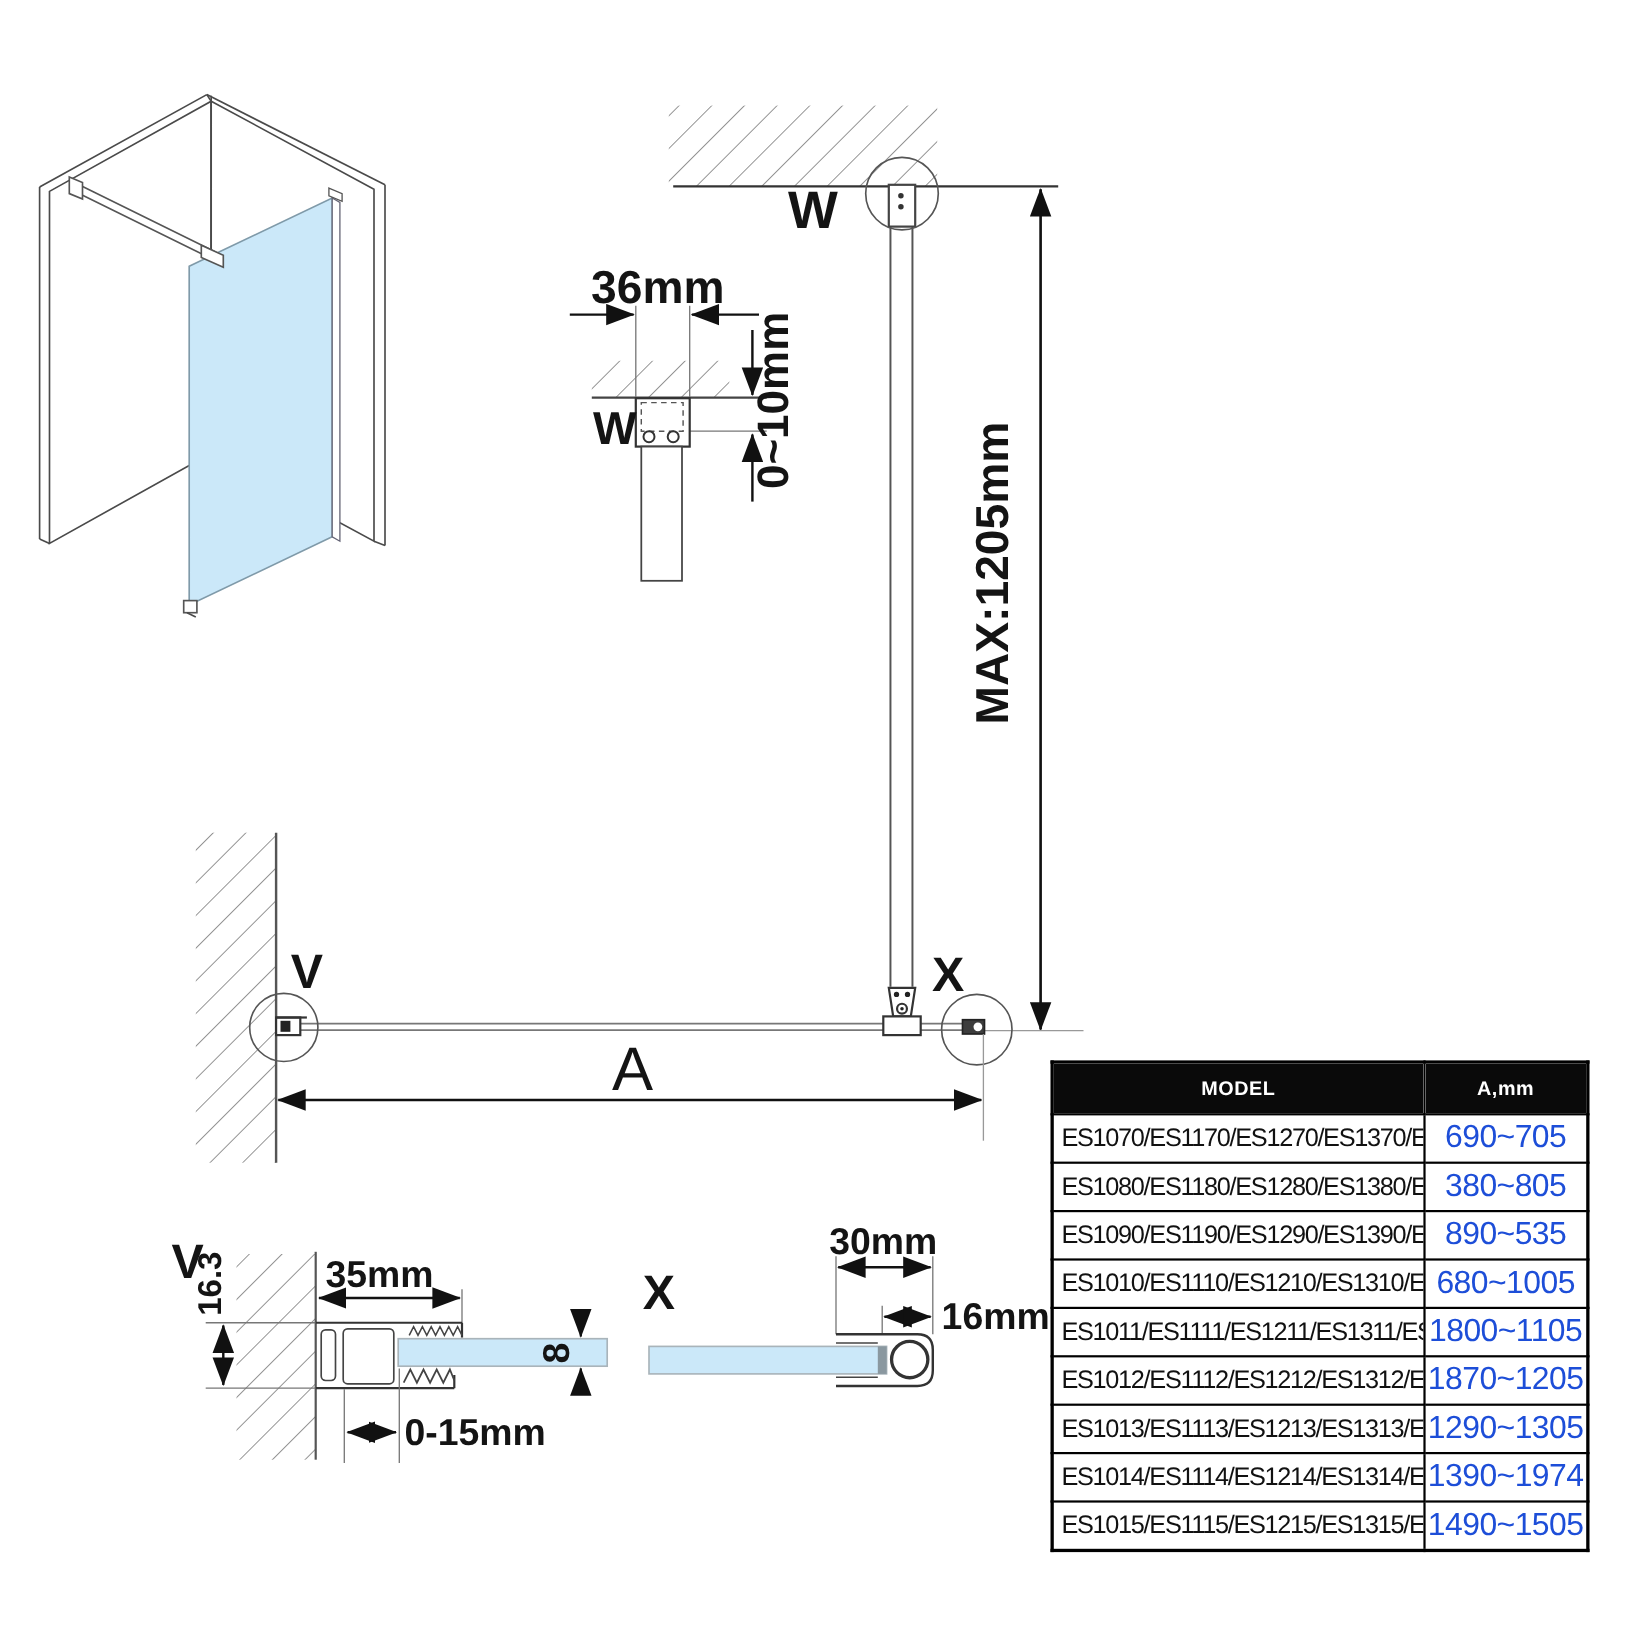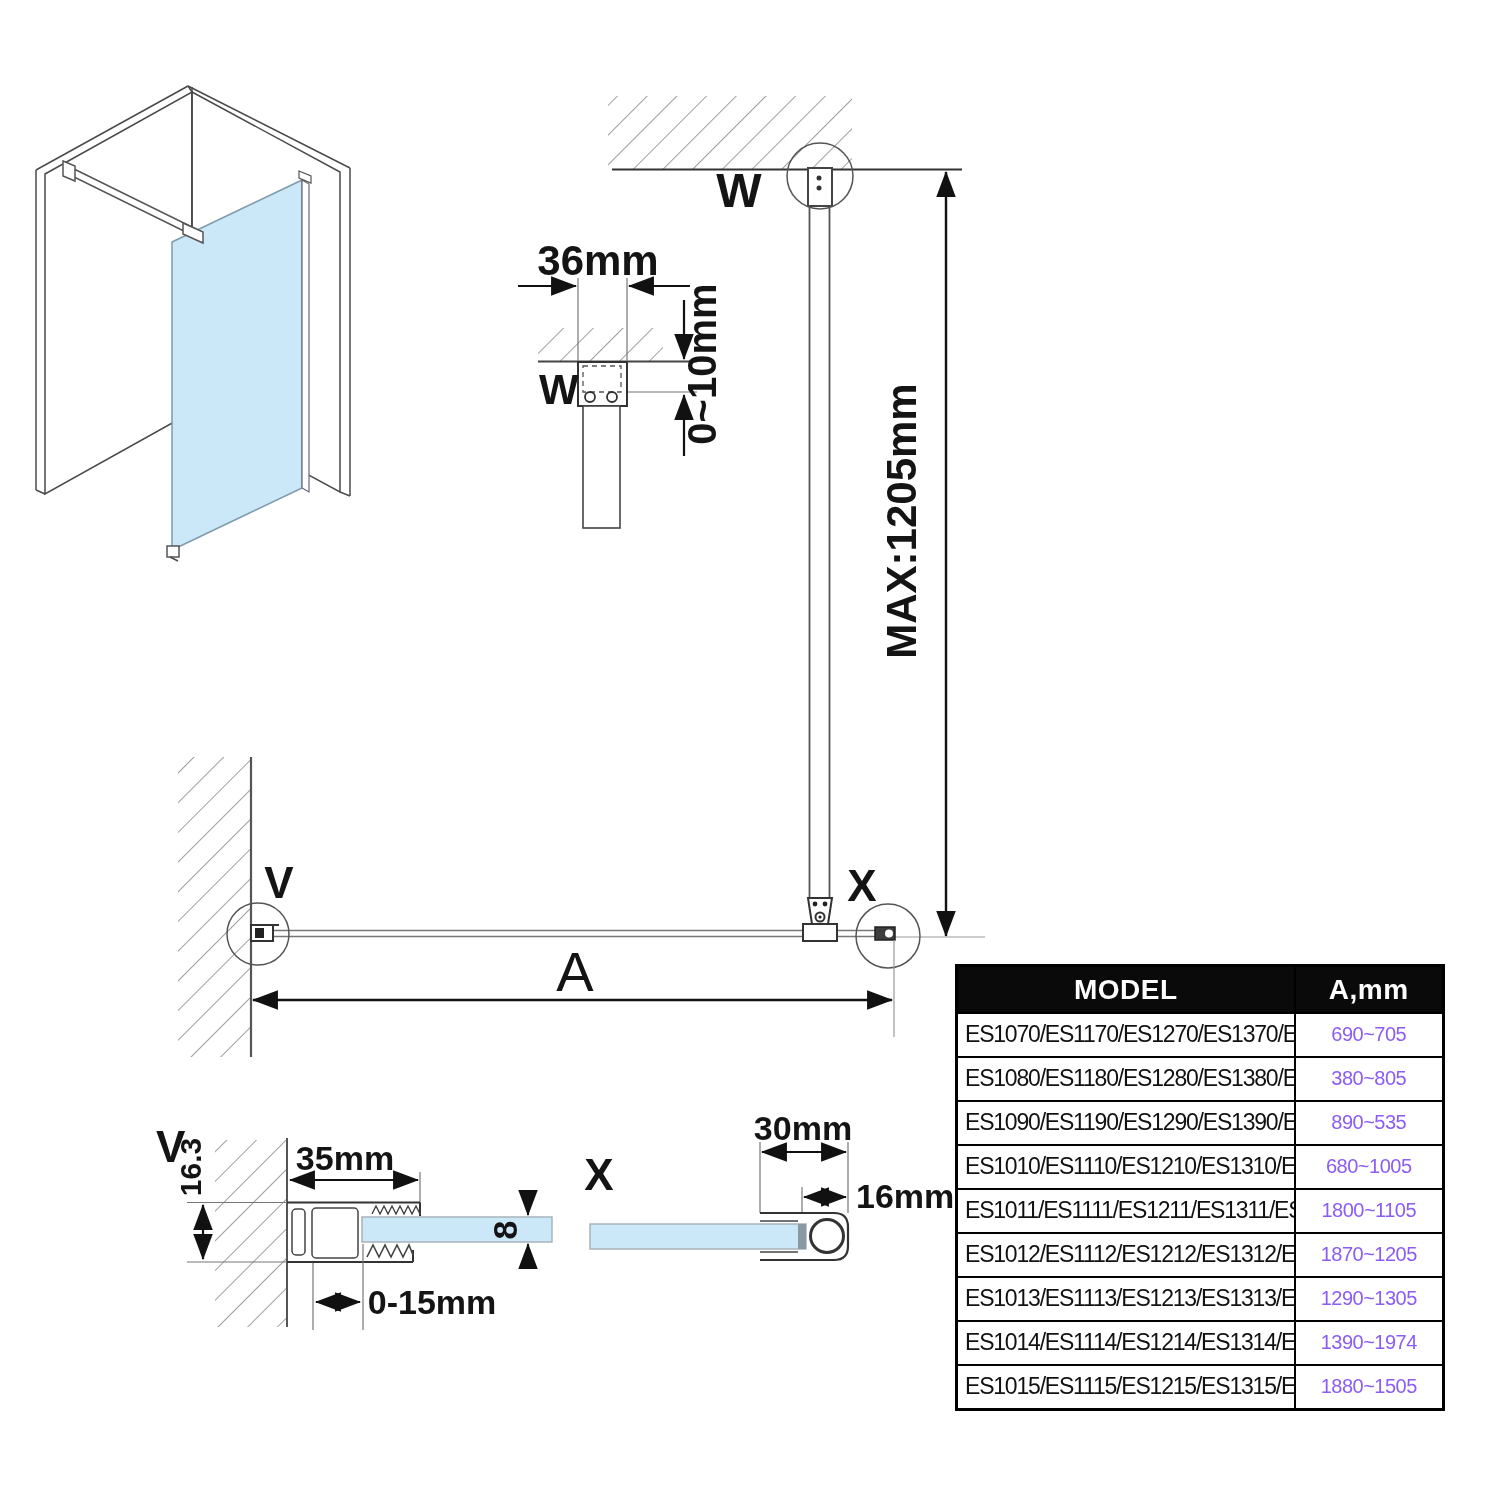--- a/index.html
+++ b/index.html
@@ -6,23 +6,23 @@
   #stage{position:relative;width:1500px;height:1500px;background:#fff;overflow:hidden;
          font-family:"Liberation Sans",sans-serif;}
   #stage svg{position:absolute;left:0;top:0;}
   svg text{font-family:"Liberation Sans",sans-serif;fill:#141414;}
   .dim-txt{font-weight:bold;}
   .lbl{font-weight:bold;}
 
   table.size-table{position:absolute;left:955px;top:964px;width:487px;height:447px;
     border-collapse:collapse;table-layout:fixed;background:#fff;border:3px solid #000;}
   table.size-table th, table.size-table td{border:2px solid #000;overflow:hidden;white-space:nowrap;}
-  table.size-table th{background:#0a0a0a;color:#fff;font-size:28px;font-weight:bold;height:43px;letter-spacing:.5px;}
+  table.size-table th{background:#0a0a0a;color:#fff;font-size:18px;font-weight:bold;height:43px;letter-spacing:.5px;}
   td.model-cell{font-size:23px;letter-spacing:-1.2px;padding-left:7px;text-align:left;color:#111;}
-  td.val-cell{font-size:20px;text-align:center;letter-spacing:-.5px;color:#8b5cf6;}
+  td.val-cell{font-size:29px;text-align:center;letter-spacing:-.5px;color:#1d4ed8;}
 </style>
 </head>
 <body>
 
 <div id="stage">
 
 <svg width="1500" height="1500" viewBox="0 0 1500 1500">
   <defs>
     <marker id="ah" viewBox="0 0 12 9" refX="11.5" refY="4.5" markerWidth="26" markerHeight="20" markerUnits="userSpaceOnUse" orient="auto-start-reverse">
       <path d="M0,0 L12,4.5 L0,9 Z" fill="#111"></path>
@@ -220,17 +220,17 @@
       <tr>
         <td class="model-cell">ES1013/ES1113/ES1213/ES1313/ES1513</td>
         <td class="val-cell">1290~1305</td>
       </tr>
       <tr>
         <td class="model-cell">ES1014/ES1114/ES1214/ES1314/ES1514</td>
         <td class="val-cell">1390~1974</td>
       </tr>
       <tr>
         <td class="model-cell">ES1015/ES1115/ES1215/ES1315/ES1515</td>
-        <td class="val-cell">1880~1505</td>
+        <td class="val-cell">1490~1505</td>
       </tr>
     </tbody>
   </table>
 </div>
 
 </body></html>

